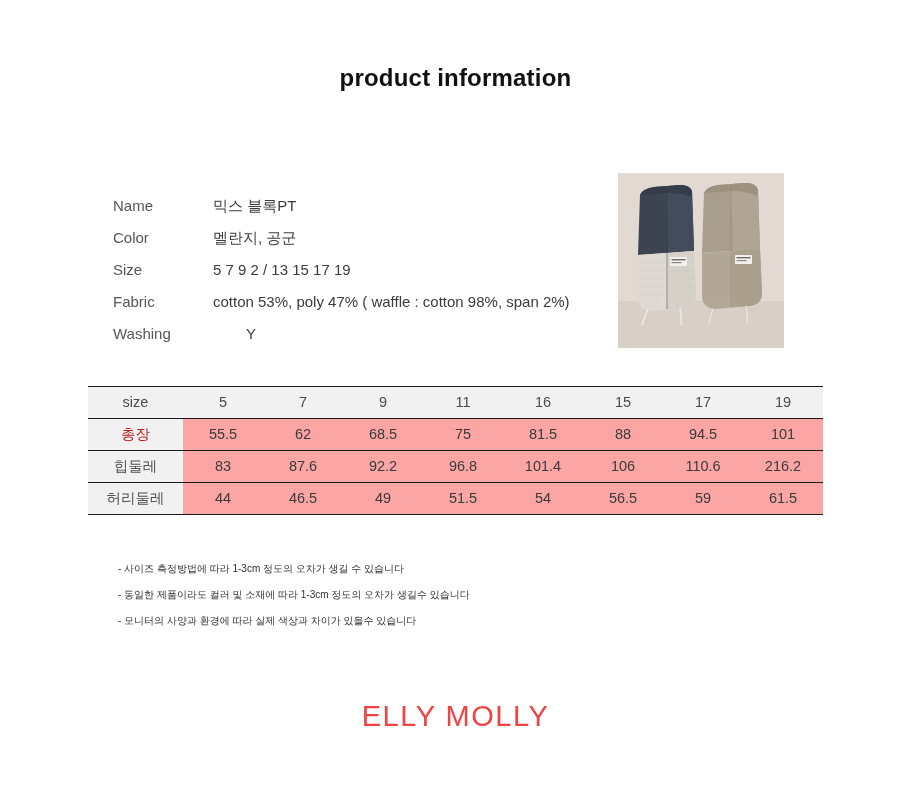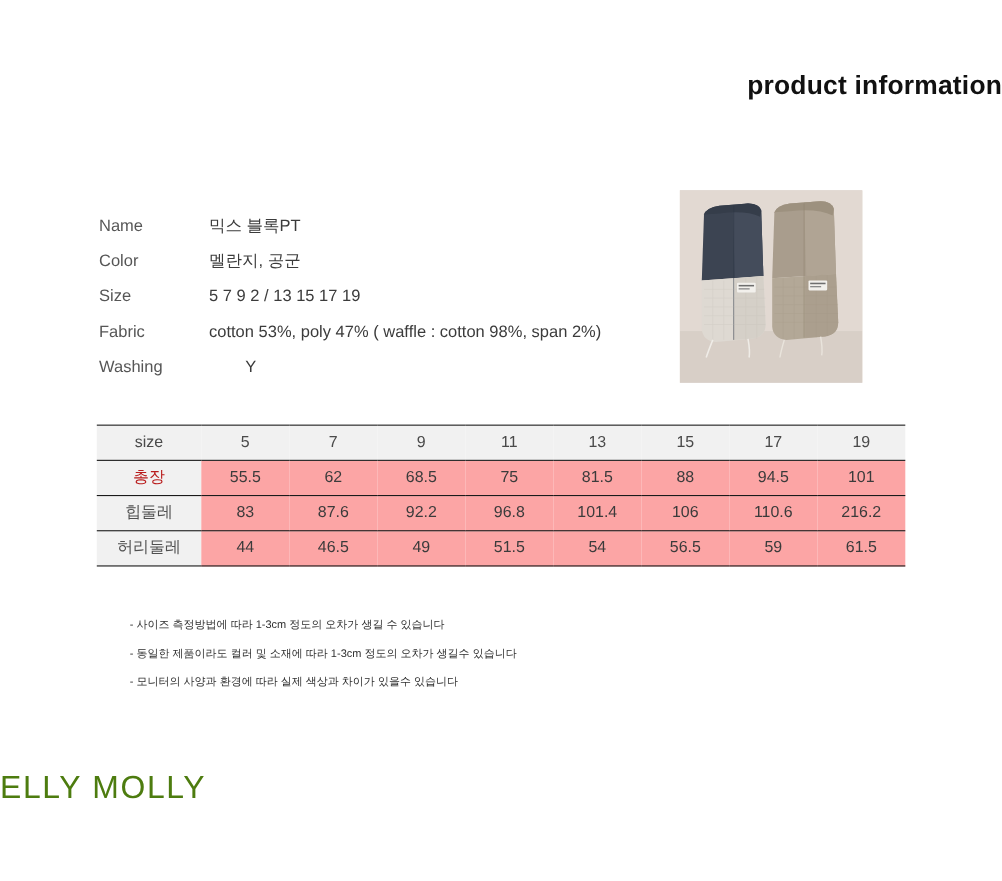--- a/index.html
+++ b/index.html
@@ -16,21 +16,21 @@
     overflow: hidden;
     position: relative;
   }
 
   
   .page-title {
     position: absolute;
     left: 0;
     top: 64px;
     width: 911px;
-    text-align: right;
+    text-align: center;
     font-size: 24px;
     font-weight: bold;
     color: #111111;
     letter-spacing: 0.2px;
   }
 
   
   .spec-list {
     position: absolute;
     left: 90px;
@@ -42,20 +42,21 @@
     display: flex;
     align-items: flex-start;
     font-size: 15px;
   }
   .spec-label {
     width: 100px;
     flex: 0 0 100px;
     color: #565656;
     font-size: 15px;
     line-height: 19px;
+    margin-left: 23px;
   }
   .spec-value {
     color: #3b3b3b;
     font-size: 15px;
     line-height: 19px;
     white-space: nowrap;
   }
   .spec-value.indented {
     padding-left: 33px;
   }
@@ -124,22 +125,23 @@
     line-height: 26px;
     white-space: nowrap;
   }
 
   
   .brand-footer {
     position: absolute;
     left: 0;
     top: 700px;
     width: 911px;
+    text-align: center;
     font-size: 29px;
-    color: #4d7c0f;
+    color: #ef4444;
     letter-spacing: 1.5px;
   }
 </style>
 </head>
 <body>
 
 <div class="page-title">product information</div>
 
 <div class="spec-list">
 
@@ -237,21 +239,21 @@
         <col class="col-size">
         <col class="col-size">
     </colgroup>
     <thead>
       <tr>
         <th>size</th>
         <th>5</th>
         <th>7</th>
         <th>9</th>
         <th>11</th>
-        <th>13</th>
+        <th>16</th>
         <th>15</th>
         <th>17</th>
         <th>19</th>
       </tr>
     </thead>
     <tbody>
       <tr>
         <th class="rowhead">총장</th>
         <td>55.5</td>
         <td>62</td>

